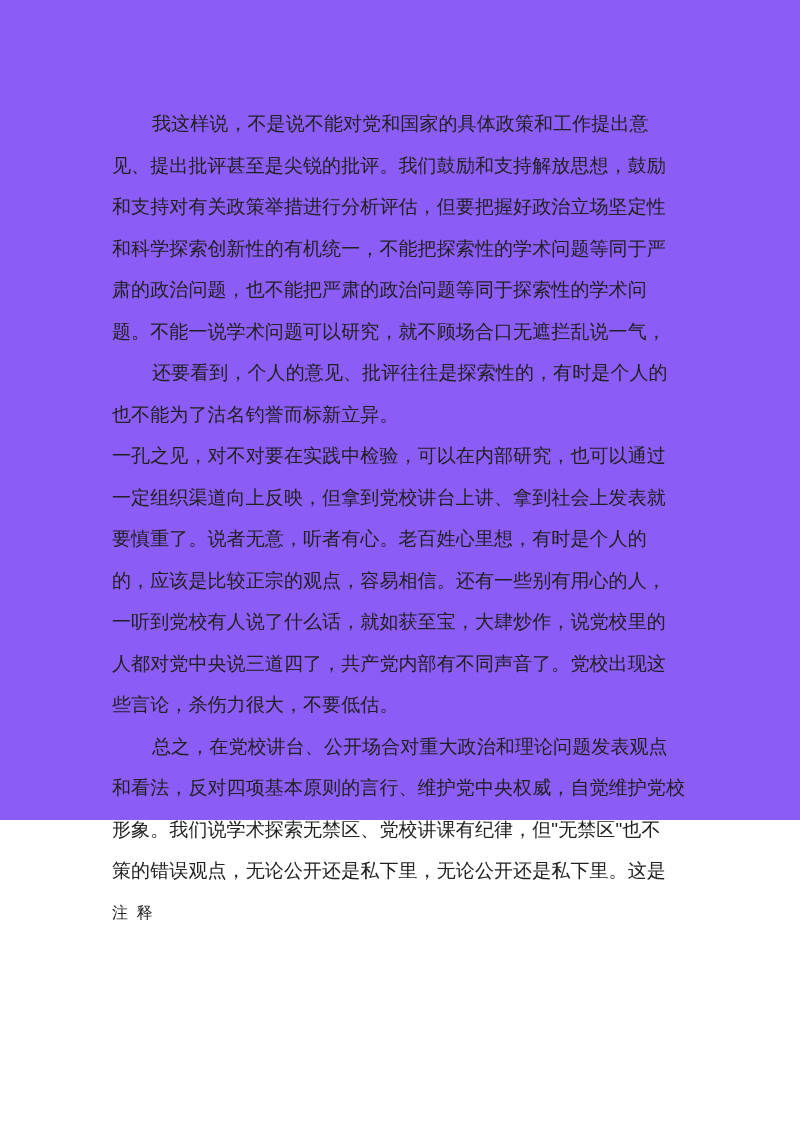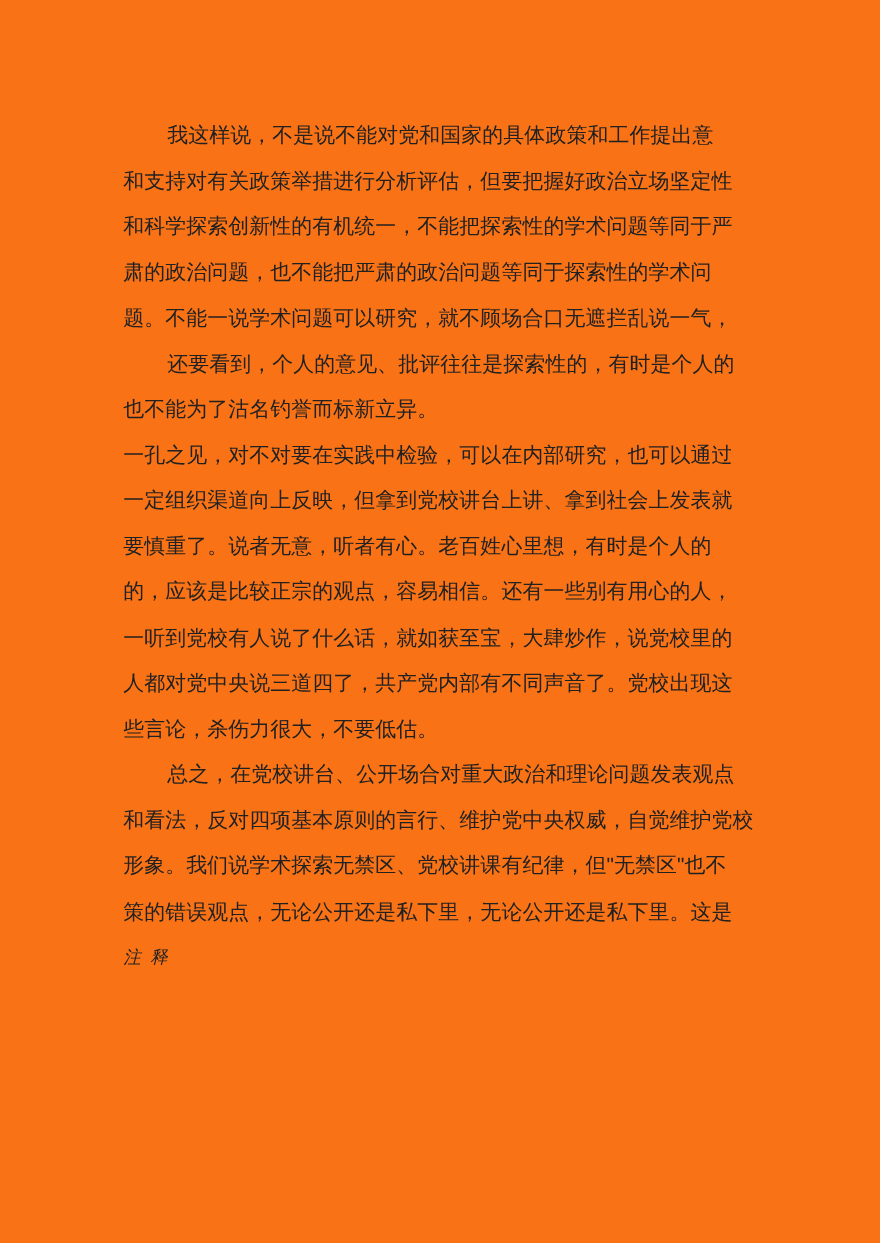--- a/index.html
+++ b/index.html
@@ -12,22 +12,22 @@
     background: #ffffff;
     position: relative;
     overflow: hidden;
     font-family: "Liberation Sans", sans-serif;
   }
   .page {
     position: absolute;
     left: 0;
     top: 0;
     width: 800px;
-    height: 1130px;
-    background: #f97316;
+    height: 820px;
+    background: #8b5cf6;
   }
   .content {
     position: absolute;
     left: 112px;
     top: 103px;
     width: 566px;
     color: #212121;
   }
   .line {
     font-size: 19px;
@@ -38,30 +38,30 @@
   }
   .indent {
     text-indent: 40px;
   }
   .notes {
     font-size: 16px;
     line-height: 41.5px;
     letter-spacing: 2px;
     white-space: nowrap;
     font-weight: 400;
-    font-style: italic;
   }
 </style>
 </head>
 <body>
 
 <div class="page">
   <div class="content">
 
     <div class="line indent">我这样说，不是说不能对党和国家的具体政策和工作提出意</div>
+    <div class="line">见、提出批评甚至是尖锐的批评。我们鼓励和支持解放思想，鼓励</div>
     <div class="line">和支持对有关政策举措进行分析评估，但要把握好政治立场坚定性</div>
     <div class="line">和科学探索创新性的有机统一，不能把探索性的学术问题等同于严</div>
     <div class="line">肃的政治问题，也不能把严肃的政治问题等同于探索性的学术问</div>
     <div class="line">题。不能一说学术问题可以研究，就不顾场合口无遮拦乱说一气，</div>
     <div class="line indent">还要看到，个人的意见、批评往往是探索性的，有时是个人的</div>
 
     <div class="line">也不能为了沽名钓誉而标新立异。</div>
     <div class="line">一孔之见，对不对要在实践中检验，可以在内部研究，也可以通过</div>
     <div class="line">一定组织渠道向上反映，但拿到党校讲台上讲、拿到社会上发表就</div>
     <div class="line">要慎重了。说者无意，听者有心。老百姓心里想，有时是个人的</div>

